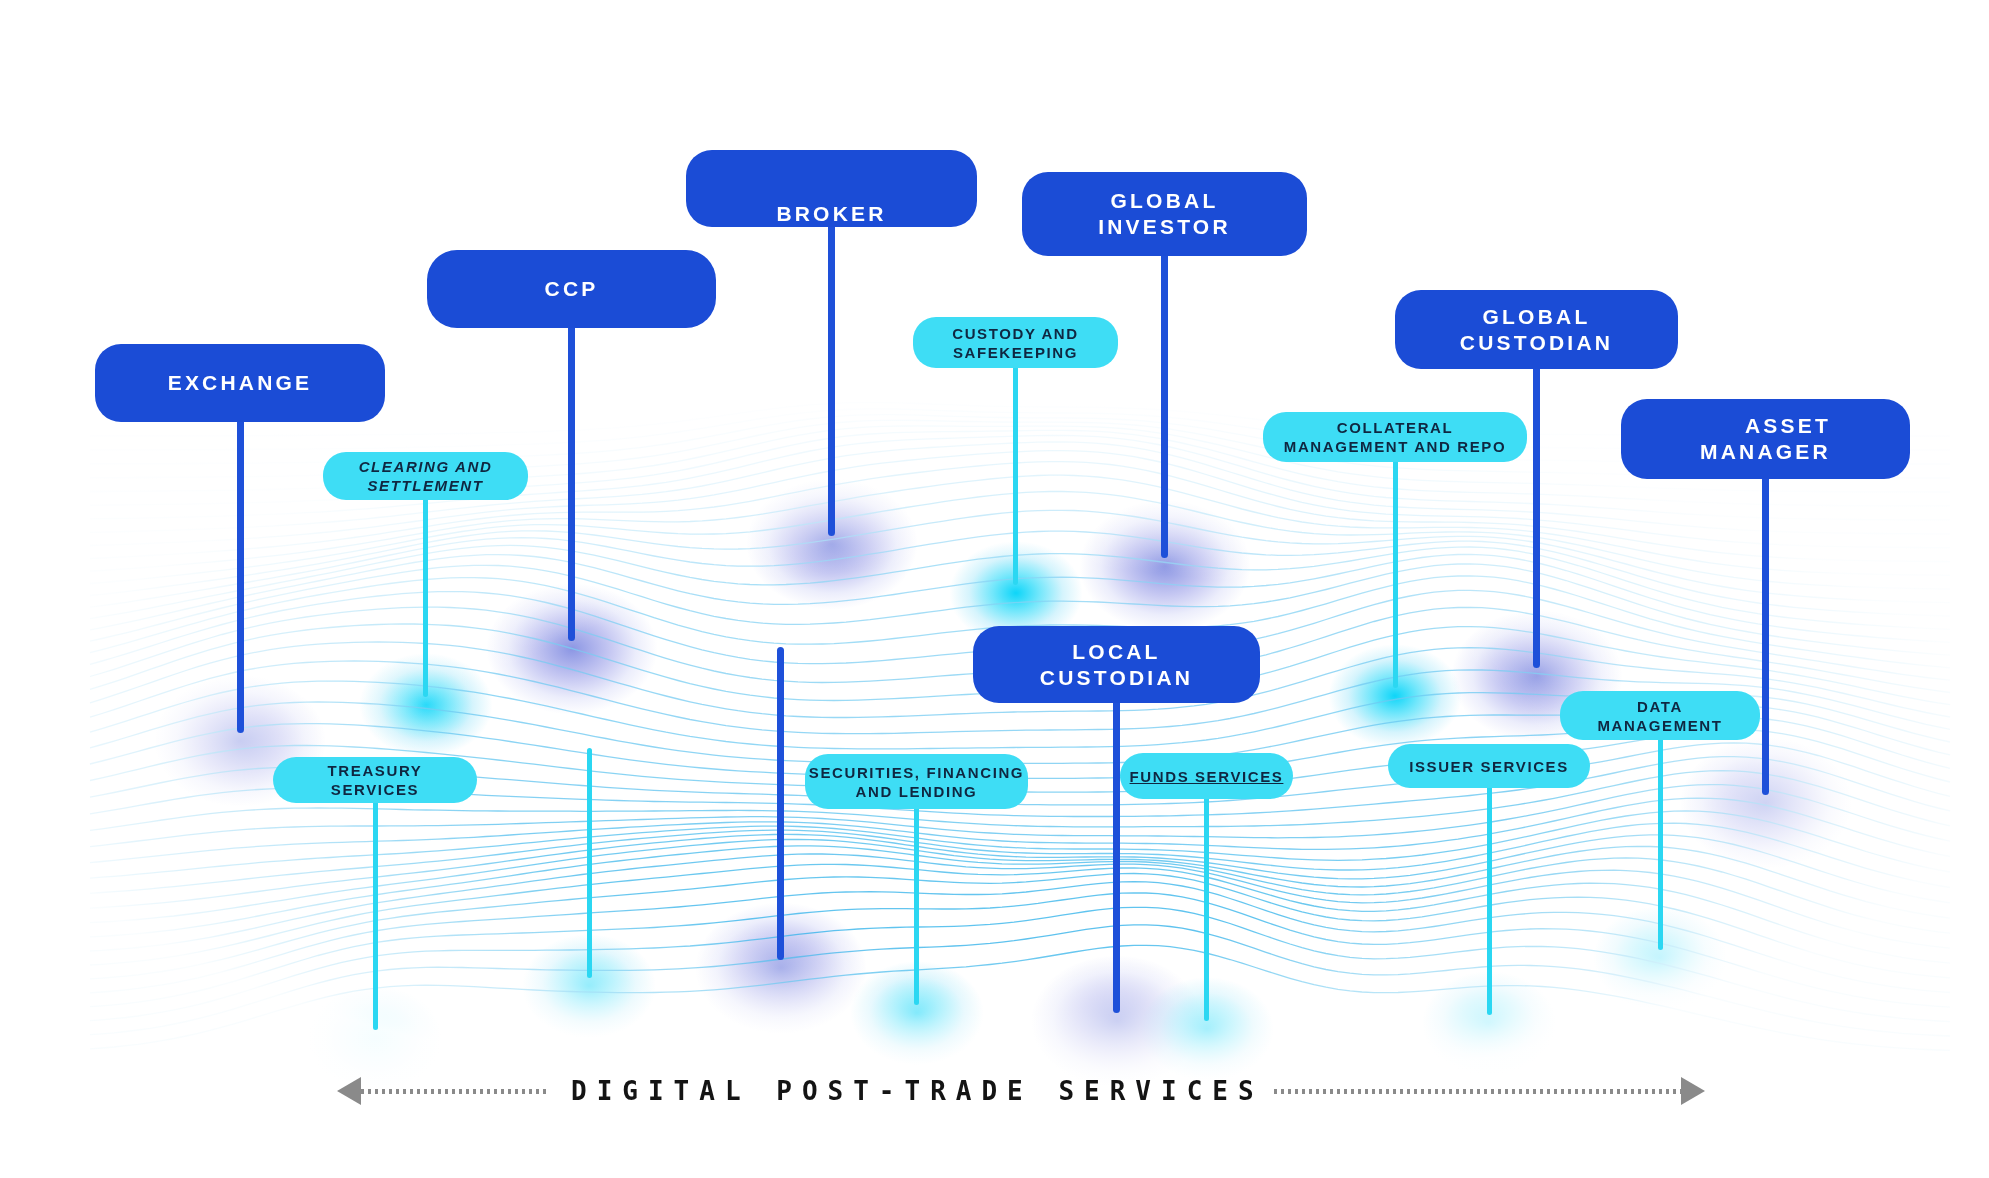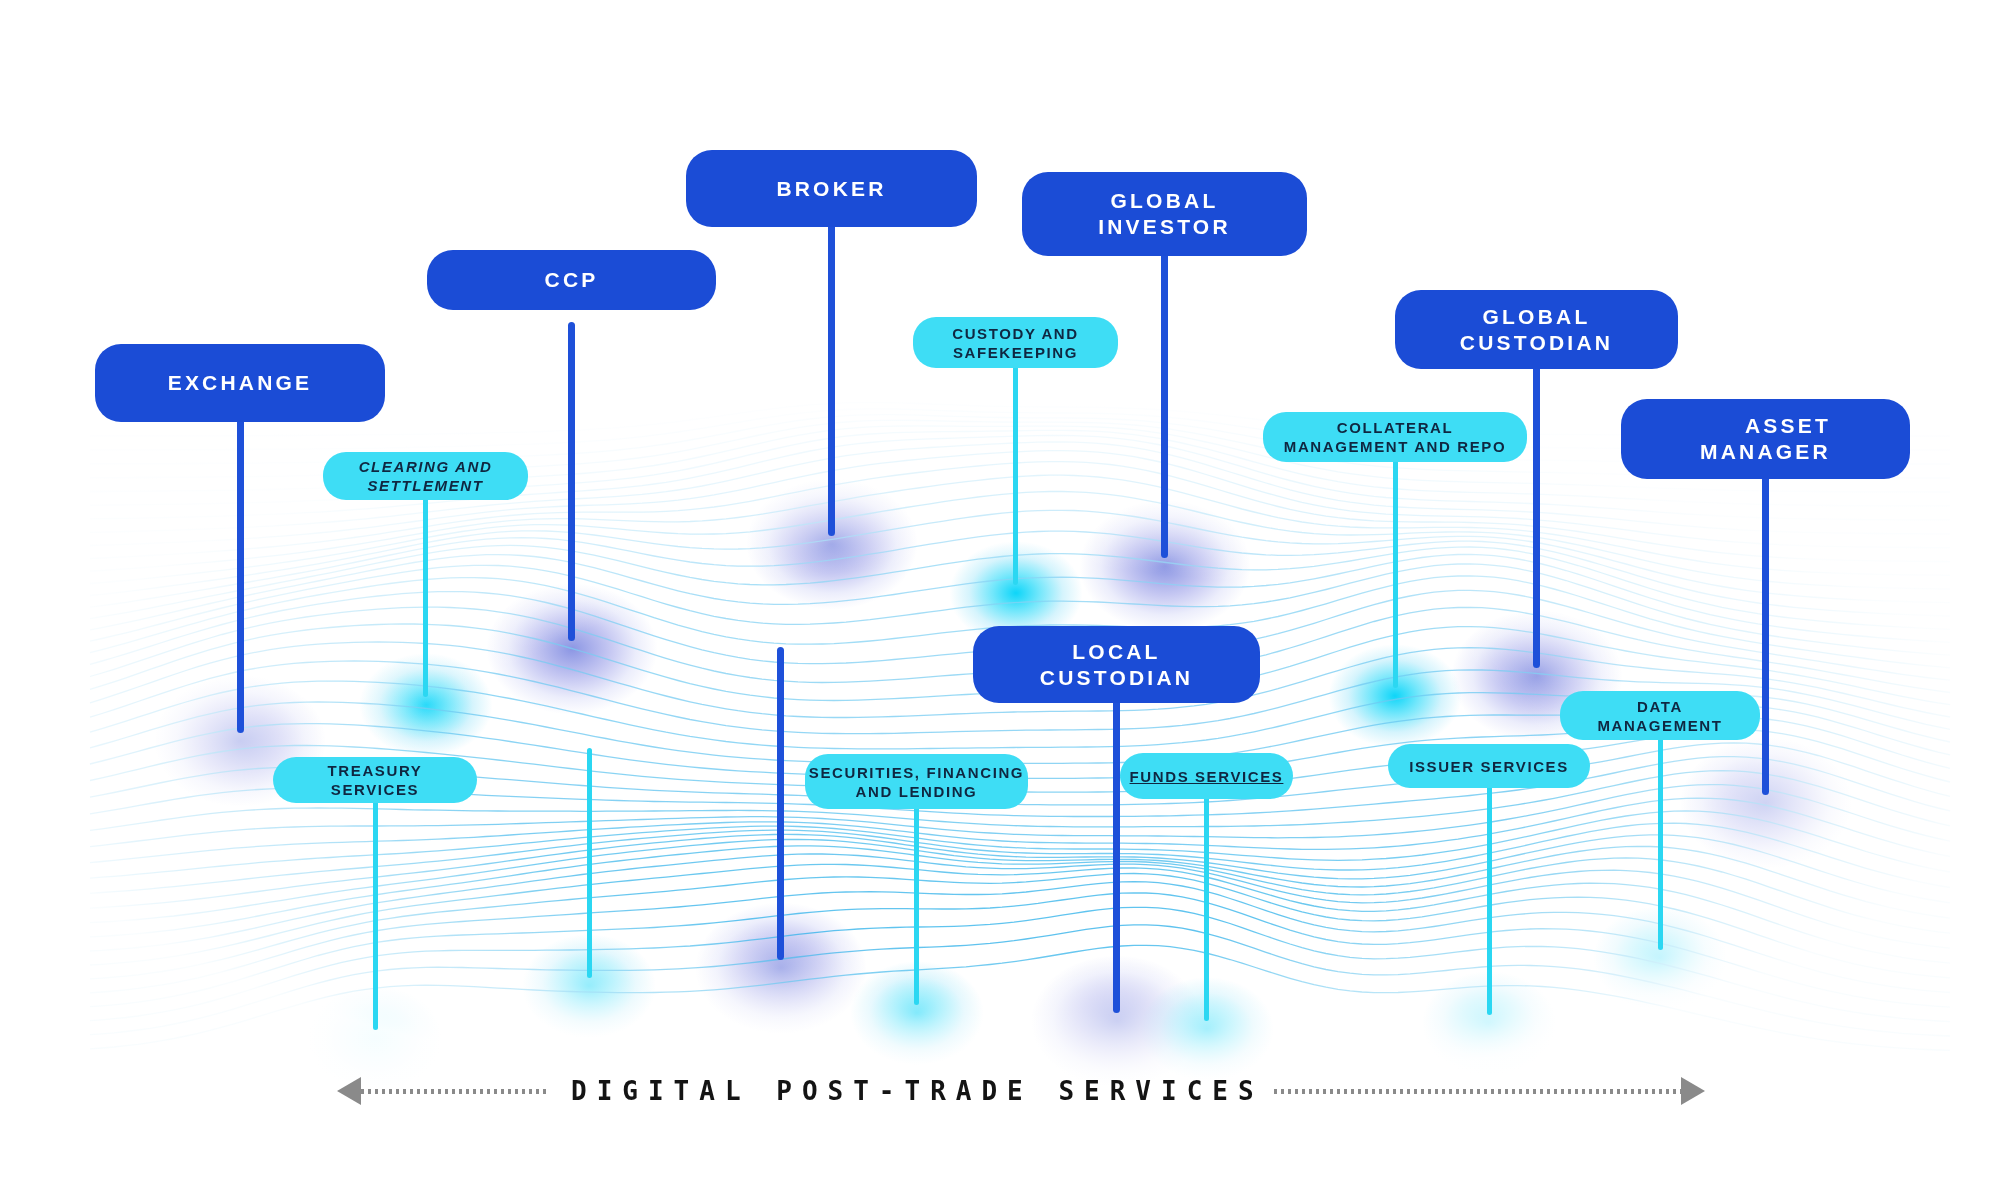--- a/index.html
+++ b/index.html
@@ -147,24 +147,24 @@
       <div class="connector service" style="left: 586.5px; top: 748px; height: 230px;"></div>
       <div class="connector service" style="left: 914px; top: 781px; height: 224px;"></div>
       <div class="connector service" style="left: 1204px; top: 793px; height: 228px;"></div>
       <div class="connector service" style="left: 1486.5px; top: 782px; height: 233px;"></div>
       <div class="connector service" style="left: 1657.5px; top: 734px; height: 216px;"></div>
     </div>
   <div class="layer" id="node-layer">
       <div class="node entity" style="left: 95px; top: 344px; width: 290px; height: 78px;">
         <span>EXCHANGE</span>
       </div>
-      <div class="node entity" style="left: 427px; top: 250px; width: 289px; height: 60px;">
+      <div class="node entity" style="left: 427px; top: 250px; width: 289px; height: 78px; border-radius: 30px;">
         <span>CCP</span>
       </div>
-      <div class="node entity" style="left: 686px; top: 150px; width: 291px; height: 77px;">
+      <div class="node entity" style="left: 686px; top: 150px; width: 291px; height: 77px; align-items: flex-end;">
         <span>BROKER</span>
       </div>
       <div class="node entity" style="left: 1022px; top: 172px; width: 285px; height: 84px;">
         <span>GLOBAL
 INVESTOR</span>
       </div>
       <div class="node entity" style="left: 1395px; top: 290px; width: 283px; height: 79px;">
         <span>GLOBAL
 CUSTODIAN</span>
       </div>

